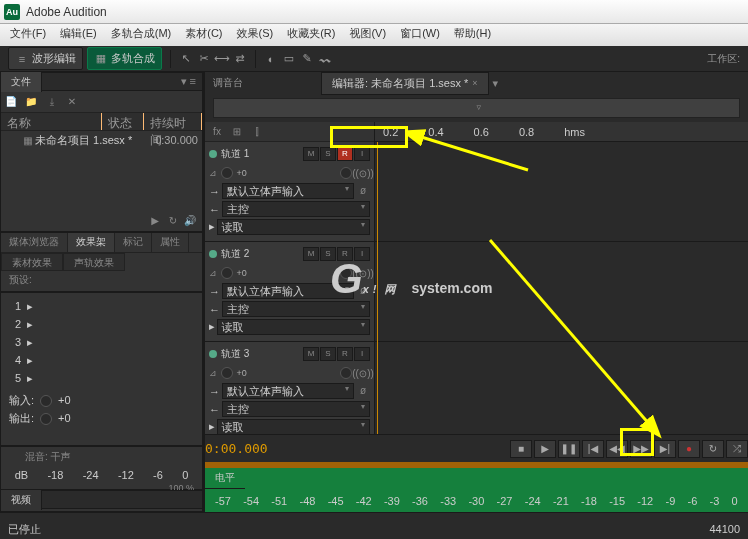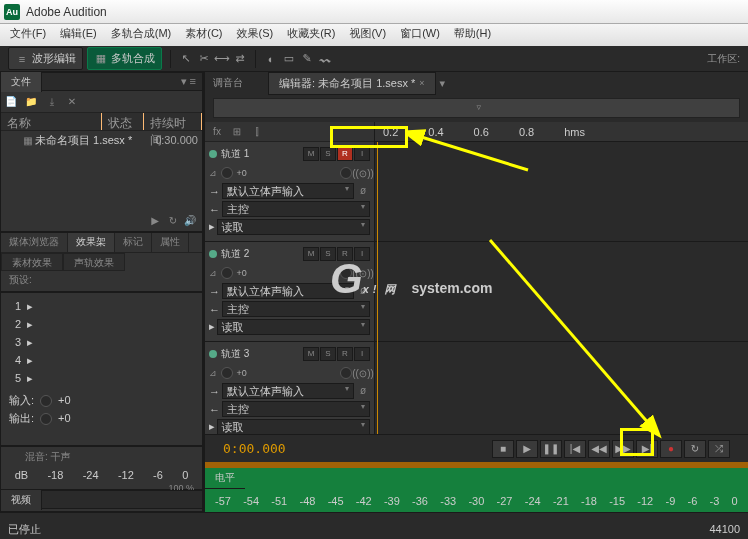--- a/index.html
+++ b/index.html
@@ -39,21 +39,21 @@
 .effect-subtabs{display:flex;height:18px}
 .est{padding:2px 10px;font-size:10px;color:#888;border:1px solid #222;background:#2e2e2e}
 .send-panel{flex:1}
 .send-list{padding:4px 0}
 .send-row{height:18px;display:flex;align-items:center;padding:0 8px;gap:6px;font-size:10px;color:#777}
 .send-row .num{width:12px;text-align:right}
 .io-row{height:18px;display:flex;align-items:center;padding:0 8px;gap:6px;font-size:10px;color:#888}
 .mixer-panel{height:44px}
 .db-row{display:flex;justify-content:space-around;padding:2px 4px;font-size:9px;color:#777}
 .video-panel{height:22px}
-.editor-tabs{height:22px;background:#2a2a2a;display:flex;align-items:center;padding-left:63px;position:relative}
+.editor-tabs{height:22px;background:#2a2a2a;display:flex;align-items:center;padding-left:116px;position:relative}
 .editor-tabs .label{position:absolute;left:8px;color:#999;font-size:10px}
 .etab{padding:3px 10px;background:#3a3a3a;border:1px solid #1a1a1a;font-size:10px;display:flex;align-items:center;gap:4px}
 .etab .x{color:#888;font-size:9px}
 .et-dd{padding:0 4px;color:#888}
 .marker-bar{height:20px;background:#404040;margin:4px 8px;border:1px solid #222;position:relative}
 .marker-bar .m{position:absolute;left:50%;top:3px;color:#888;font-size:9px}
 .track-area{flex:1;display:flex;overflow:hidden}
 .track-headers{width:170px;background:#333;border-right:1px solid #1a1a1a}
 .th-toolbar{height:20px;display:flex;align-items:center;padding:0 4px;gap:4px;border-bottom:1px solid #222}
 .th-toolbar .tbi{width:16px;height:16px;display:flex;align-items:center;justify-content:center;color:#888;font-size:10px}
@@ -67,21 +67,21 @@
 .th-row{height:16px;display:flex;align-items:center;gap:4px;margin-top:2px}
 .th-row .knob{width:12px;height:12px;border-radius:50%;background:#2a2a2a;border:1px solid #555}
 .th-row .val{font-size:9px;color:#aaa}
 .th-row .arrow{color:#888;font-size:9px}
 .th-dd{height:16px;background:#2a2a2a;border:1px solid #1a1a1a;margin-top:2px;display:flex;align-items:flex-start;padding:0 4px;font-size:9px;color:#999;position:relative}
 .th-dd .caret{position:absolute;right:4px;color:#777;font-size:8px}
 .timeline{flex:1;background:#2e2e2e;position:relative;overflow:hidden}
 .ruler{height:20px;background:#333;border-bottom:1px solid #1a1a1a;display:flex;align-items:center;padding-left:8px;gap:30px;font-size:9px;color:#888}
 .playhead{position:absolute;left:2px;top:20px;bottom:0;width:1px;background:#c80}
 .track-lane{height:100px;border-bottom:1px solid #1a1a1a;background:#2a2a2a}
-.transport{height:28px;background:#2a2a2a;border-top:1px solid #1a1a1a;display:flex;align-items:center;padding:0 18px}
+.transport{height:28px;background:#2a2a2a;border-top:1px solid #1a1a1a;display:flex;align-items:center;padding:0 0}
 .timecode{font-size:13px;color:#d90;font-family:monospace}
 .transport-btns{margin-left:auto;display:flex;gap:2px}
 .tbtn{width:22px;height:18px;background:#3a3a3a;border:1px solid #1a1a1a;display:flex;align-items:center;justify-content:center;font-size:10px;color:#aaa}
 .tbtn.rec{color:#c33}
 .level-panel{height:50px;background:#15803d;border-top:6px solid #a16207}
 .level-tab{padding:3px 10px;font-size:10px;border-bottom:1px solid #1a1a1a;display:inline-block}
 .level-scale{display:flex;justify-content:space-between;padding:6px 10px;font-size:9px;color:#666}
 .statusbar{height:22px;background:#2a2a2a;border-top:1px solid #1a1a1a;display:flex;align-items:center;padding:16px 8px;font-size:10px;color:#999}
 .statusbar .sr{margin-left:auto}
 .highlight{position:absolute;border:3px solid #ff0;pointer-events:none;z-index:100}

